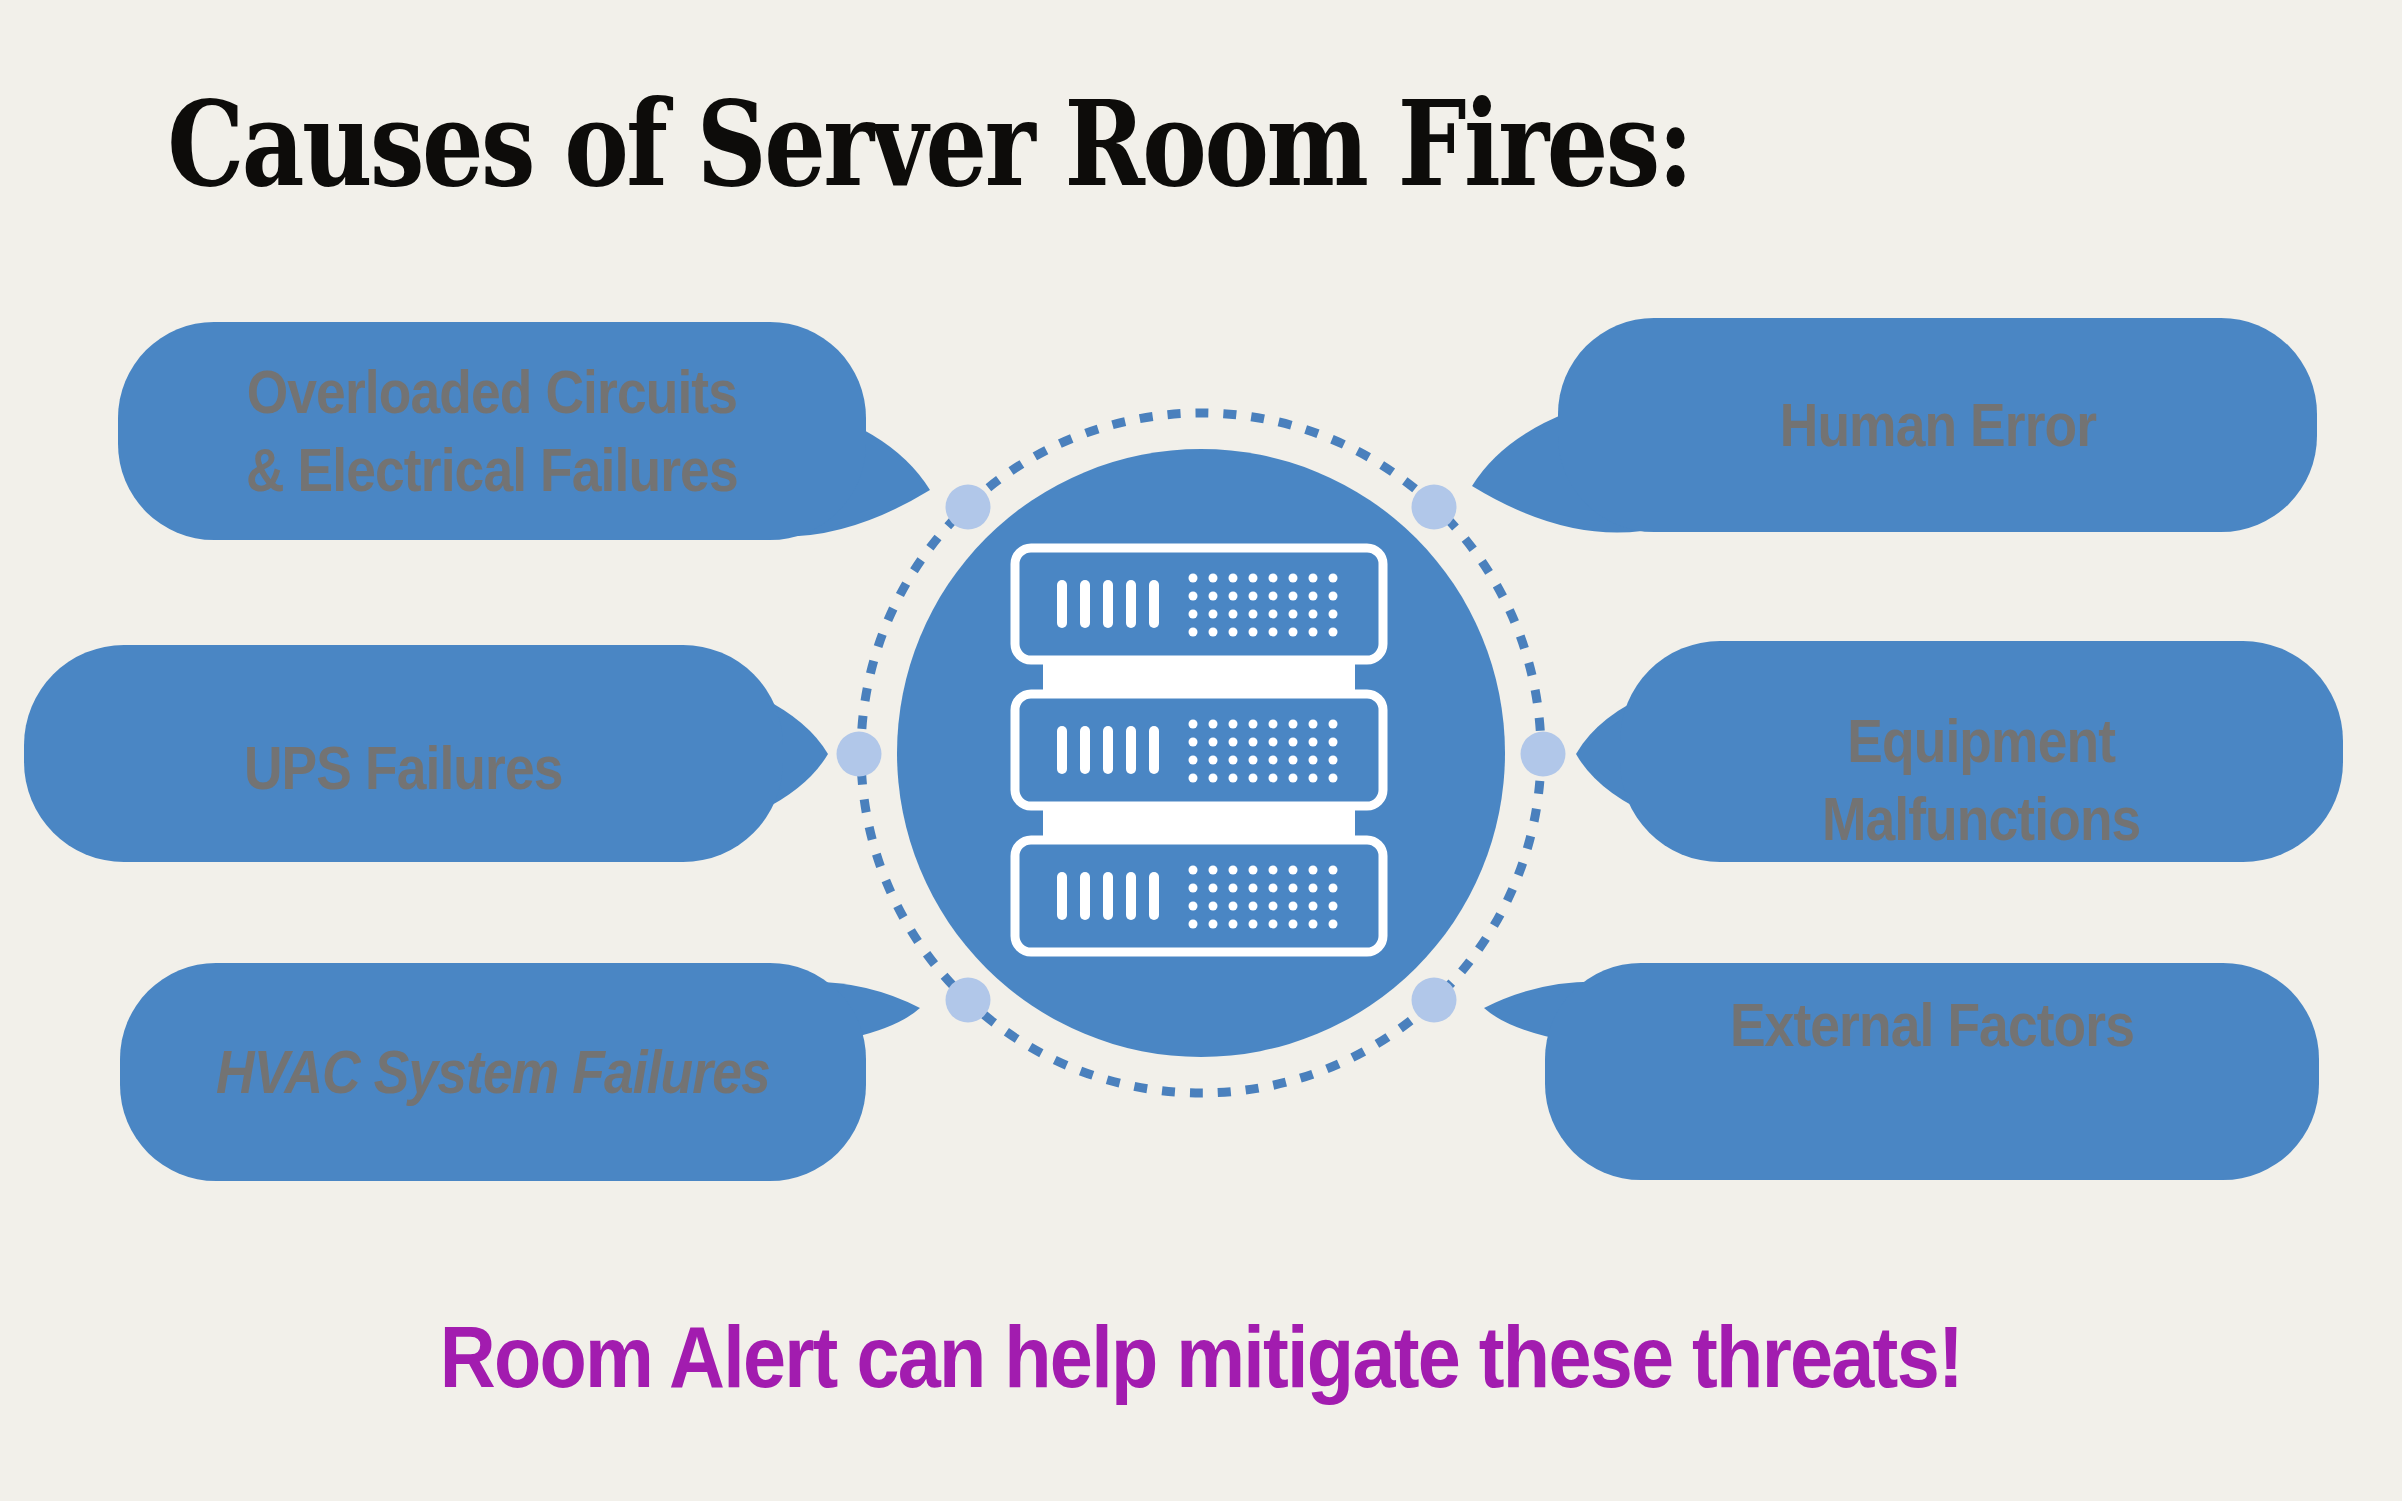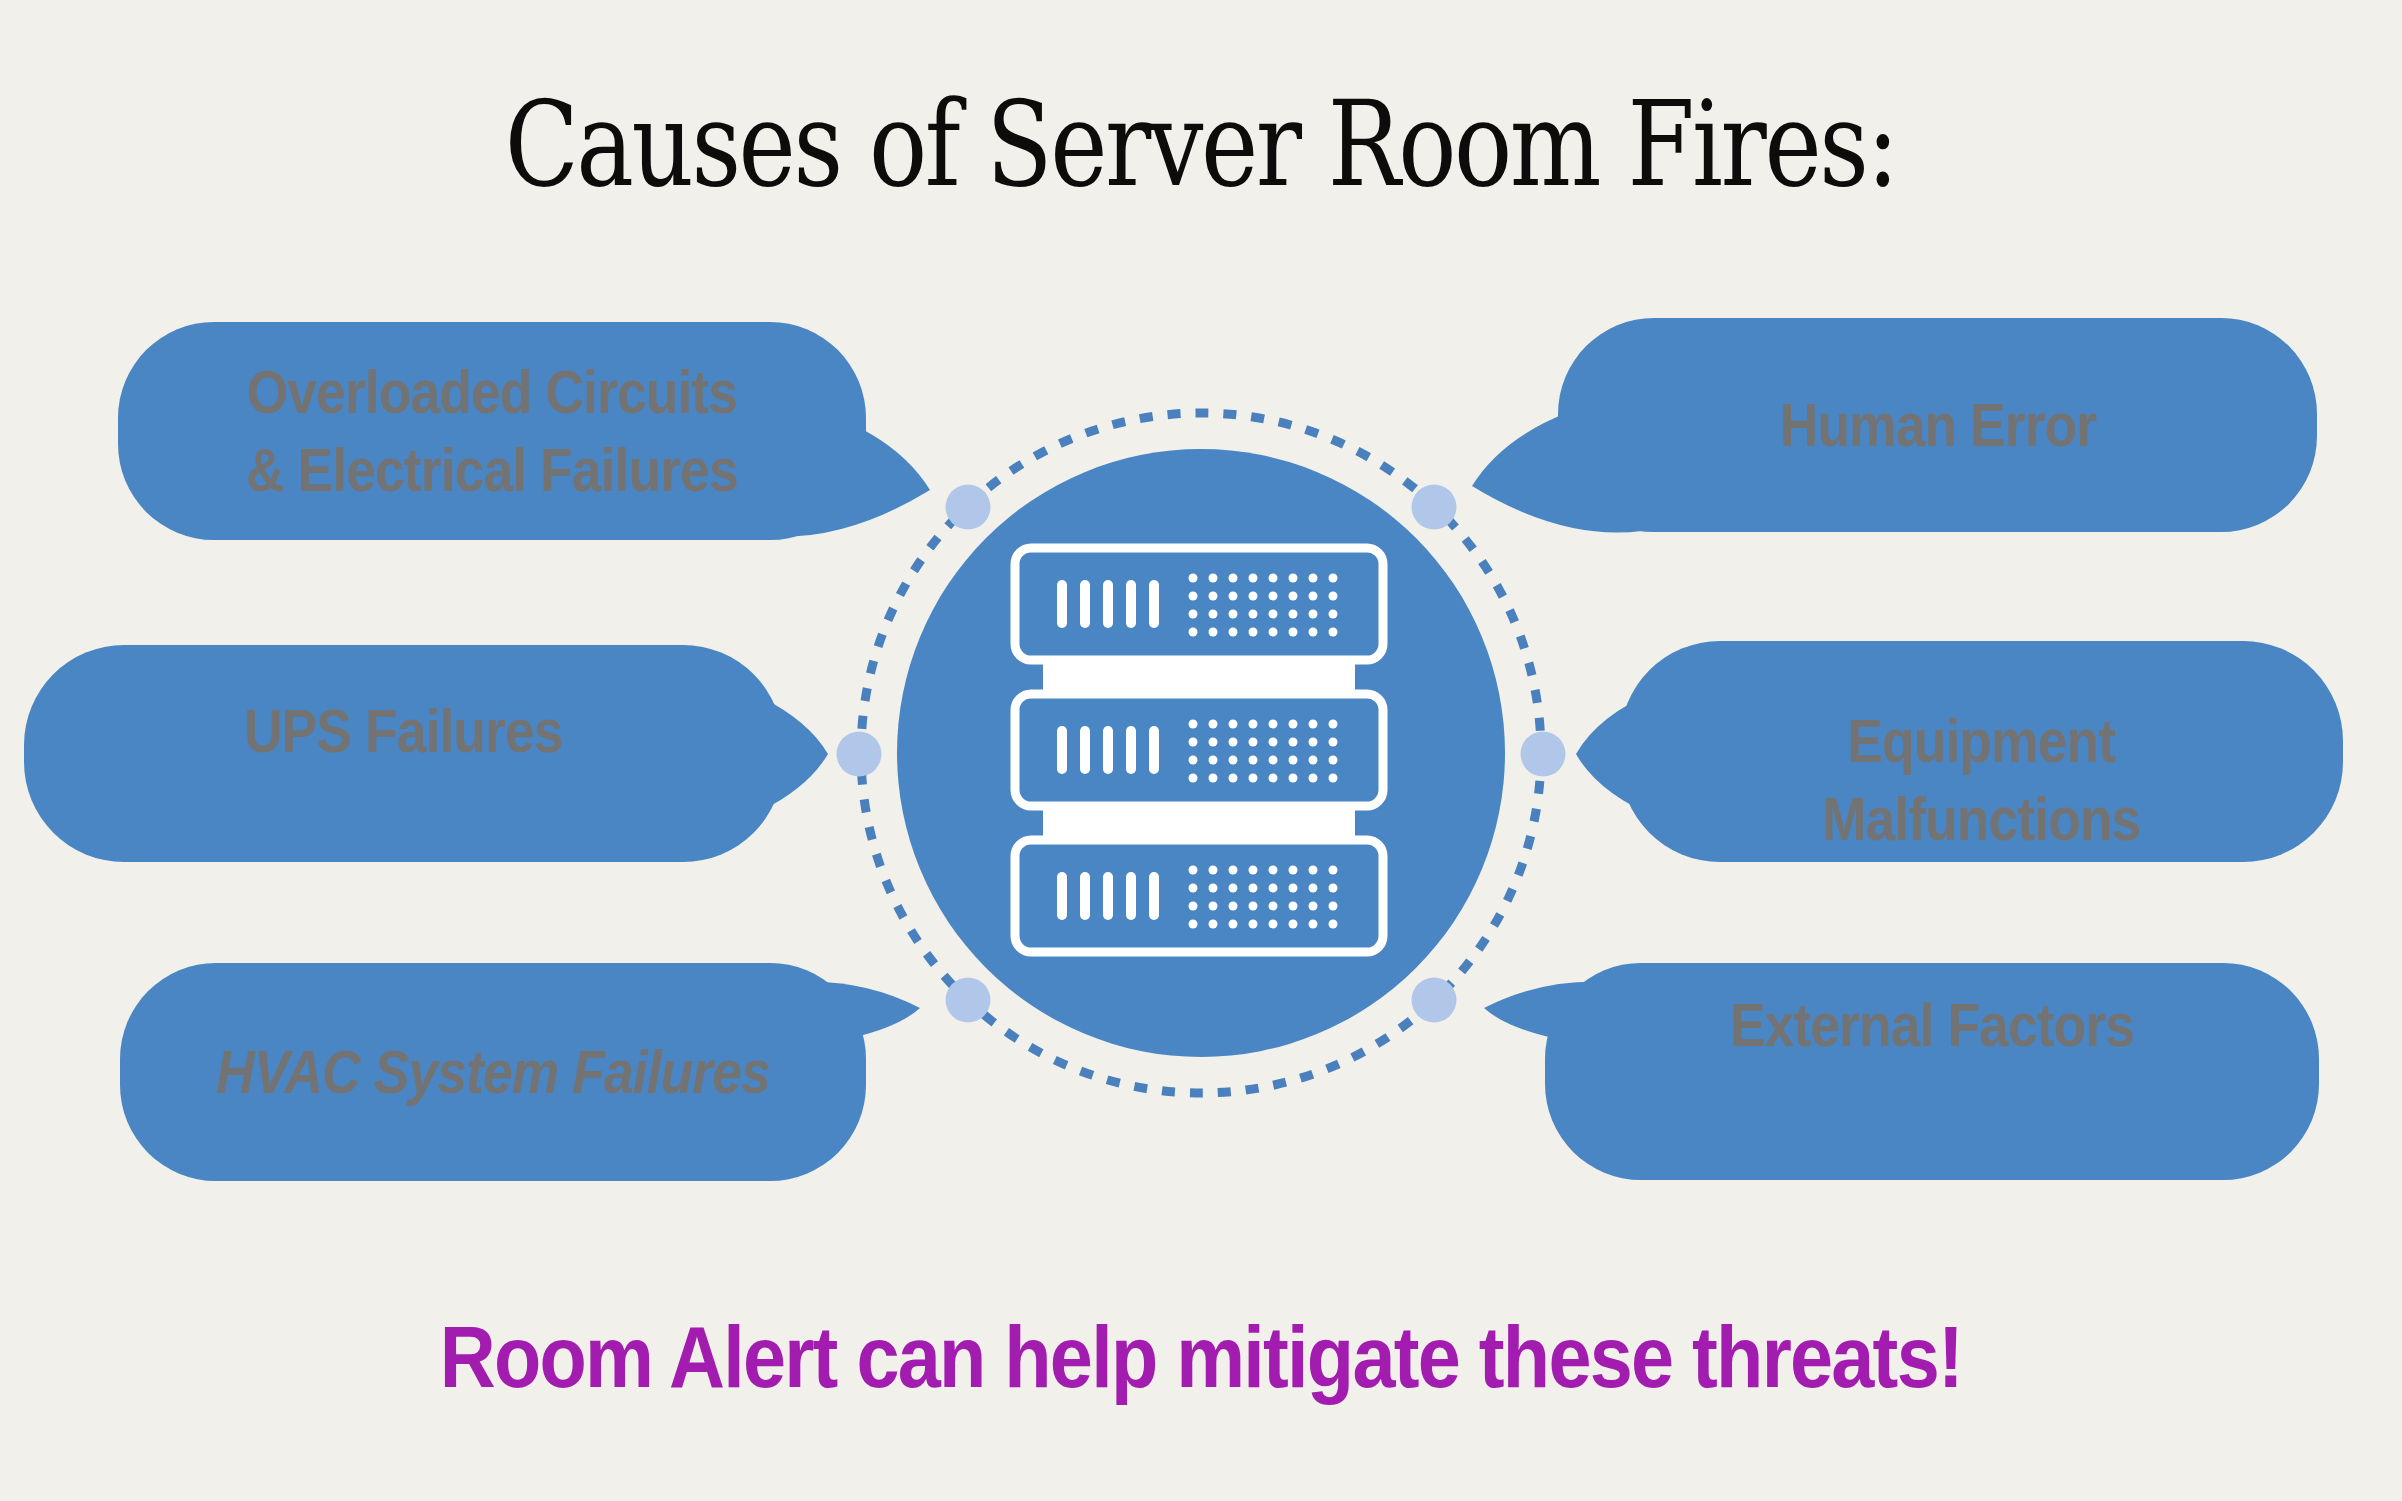--- a/index.html
+++ b/index.html
@@ -5,23 +5,22 @@
   html,body{margin:0;padding:0;background:#f2f0ea;}
   .canvas{
     position:relative;
     width:2402px;height:1501px;
     background:#f2f0ea;
     overflow:hidden;
     font-family:"Liberation Sans", sans-serif;
   }
   .title{
     position:absolute;top:85px;left:0;width:100%;
-    text-align:center;
     font-family:"DejaVu Serif", serif;
-    font-weight:normal;
+    font-weight:bold;
     font-size:118px;line-height:118px;
     color:#0d0c0a;
     white-space:nowrap;
   }
   .title .squeeze{display:inline-block;transform:scaleX(0.82);transform-origin:50% 50%;letter-spacing:-3px;}
   .footer{
     position:absolute;top:1313px;left:0;width:100%;
     text-align:center;
     font-weight:bold;
     font-size:88px;line-height:88px;
@@ -40,21 +39,21 @@
     pointer-events:none;
   }
   .bubble-label .squeeze{
     display:inline-block;
     transform:scaleX(0.86);transform-origin:50% 50%;
     white-space:pre-line;
     letter-spacing:-1px;
   }
   
   .bl-1{left:118px;top:322px;width:748px;height:218px;}
-  .bl-2{left:24px; top:645px;width:759px;height:172px;}
+  .bl-2{left:24px; top:682px;width:759px;height:172px;}
   .bl-3{left:120px;top:963px;width:746px;height:218px;font-style:italic;}
   .bl-4{left:1558px;top:318px;width:759px;height:214px;}
   .bl-5{left:1620px;top:669px;width:723px;height:221px;}
   .bl-6{left:1545px;top:916px;width:774px;height:217px;}
 </style>
 </head>
 <body>
 
 <div class="canvas">
 

